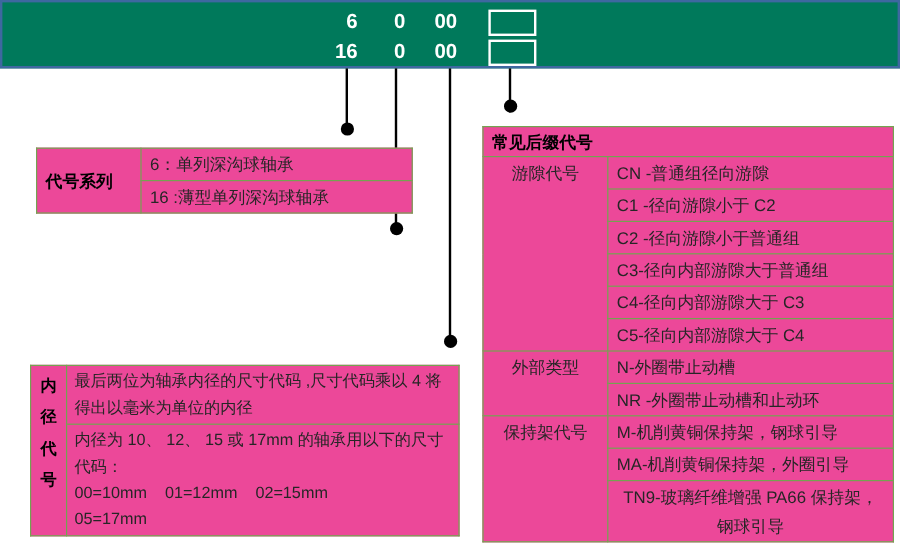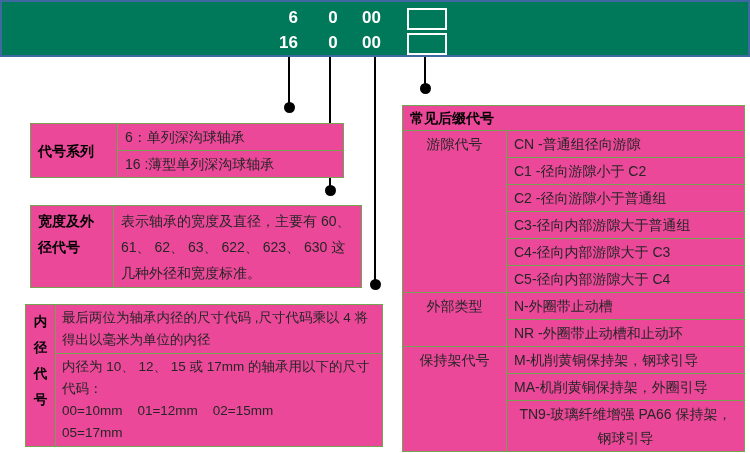--- a/index.html
+++ b/index.html
@@ -91,32 +91,20 @@
         <tr>
       <td class="hd top" rowspan="2">代号系列</td>
       <td>6：单列深沟球轴承</td>
     </tr>
     <tr>
       <td>16 :薄型单列深沟球轴承</td>
     </tr>
   </tbody>
     </table>
 
-  <table class="tbl t2">
-    <colgroup>
-        <col style="width:83px">
-        <col>
-      </colgroup>
-    <tbody>
-        <tr>
-      <td class="hd">宽度及外径代号</td>
-      <td class="content">表示轴承的宽度及直径，主要有 60、 61、 62、 63、 622、 623、 630 这几种外径和宽度标准。</td>
-    </tr>
-  </tbody>
-    </table>
 
   <table class="tbl t3">
     <colgroup>
         <col style="width:30px">
         <col>
       </colgroup>
     <tbody>
         <tr>
       <td class="hd vhd" rowspan="2">
         <div>内</div>

